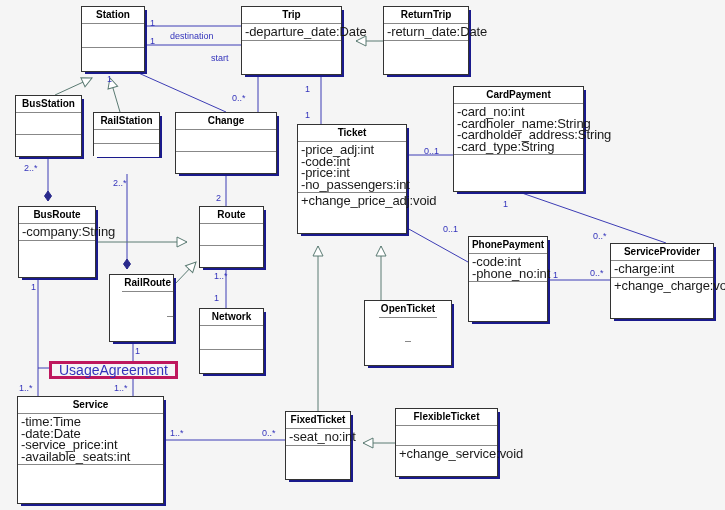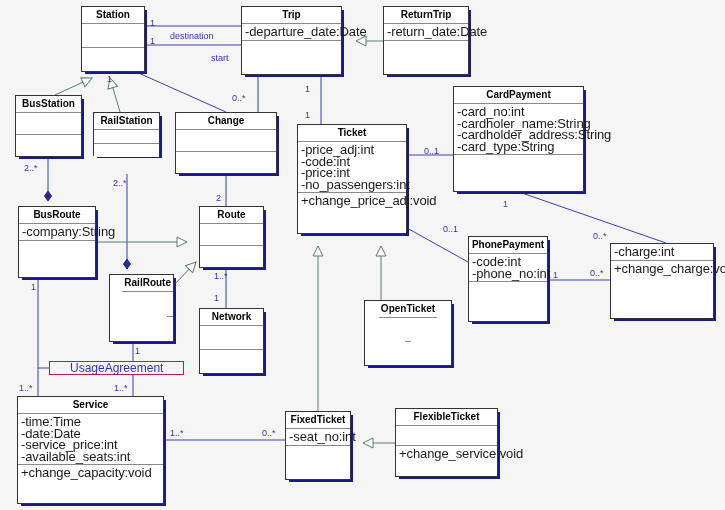--- a/index.html
+++ b/index.html
@@ -58,25 +58,25 @@
     color:#3333bb;
     white-space:nowrap;
     z-index:8;
     line-height:10px;
   }
   .lbl.role{color:#3333bb;}
 
   
   .assoc-class{
     position:absolute;
-    border:1px solid #be185d;
+    border:3px solid #be185d;
     background:#f5f5f5;
     color:#3333bb;
-    font-size:12px;
-    padding:1px 20px;
+    font-size:14px;
+    padding:1px 7px;
     white-space:nowrap;
     z-index:9;
     line-height:10px;
   }
 </style>
 </head>
 <body>
 
 <div id="canvas">
 
@@ -229,42 +229,40 @@
       </div>
       <div class="uml-class" style="left: 468px; top: 236px; width: 80px; height: 86px; display: flex; flex-direction: column;">
         <div class="cname">PhonePayment</div>
         <div class="cattrs" style="flex-grow: 0;">
           <div class="row">-code:int</div>
           <div class="row">-phone_no:int</div>
         </div>
         <div class="cops empty" style="flex-grow: 1;"></div>
       </div>
       <div class="uml-class" style="left: 610px; top: 243px; width: 104px; height: 76px; display: flex; flex-direction: column;">
+        <div class="cname">ServiceProvider</div>
         <div class="cattrs" style="flex-grow: 0;">
           <div class="row">-charge:int</div>
         </div>
         <div class="cops" style="flex-grow: 1;">
           <div class="row">+change_charge:void</div>
         </div>
       </div>
       <div class="uml-class" style="left: 364px; top: 300px; width: 88px; height: 66px; display: flex; flex-direction: column; align-items: center;">
         <div class="cname">OpenTicket</div>
         <div class="cattrs empty" style="flex: 1 1 0%;"></div>
         <div class="cops empty" style="flex-grow: 1;"></div>
       </div>
       <div class="uml-class" style="left: 17px; top: 396px; width: 147px; height: 108px; display: flex; flex-direction: column;">
         <div class="cname">Service</div>
         <div class="cattrs" style="flex-grow: 0;">
           <div class="row">-time:Time</div>
           <div class="row">-date:Date</div>
           <div class="row">-service_price:int</div>
           <div class="row">-available_seats:int</div>
-        </div>
-        <div class="cops" style="flex-grow: 1;">
-          <div class="row">+change_capacity:void</div>
         </div>
       </div>
       <div class="uml-class" style="left: 285px; top: 411px; width: 66px; height: 69px; display: flex; flex-direction: column;">
         <div class="cname">FixedTicket</div>
         <div class="cattrs" style="flex-grow: 0;">
           <div class="row">-seat_no:int</div>
         </div>
         <div class="cops empty" style="flex-grow: 1;"></div>
       </div>
       <div class="uml-class" style="left: 395px; top: 408px; width: 103px; height: 69px; display: flex; flex-direction: column; justify-content: space-between;">

